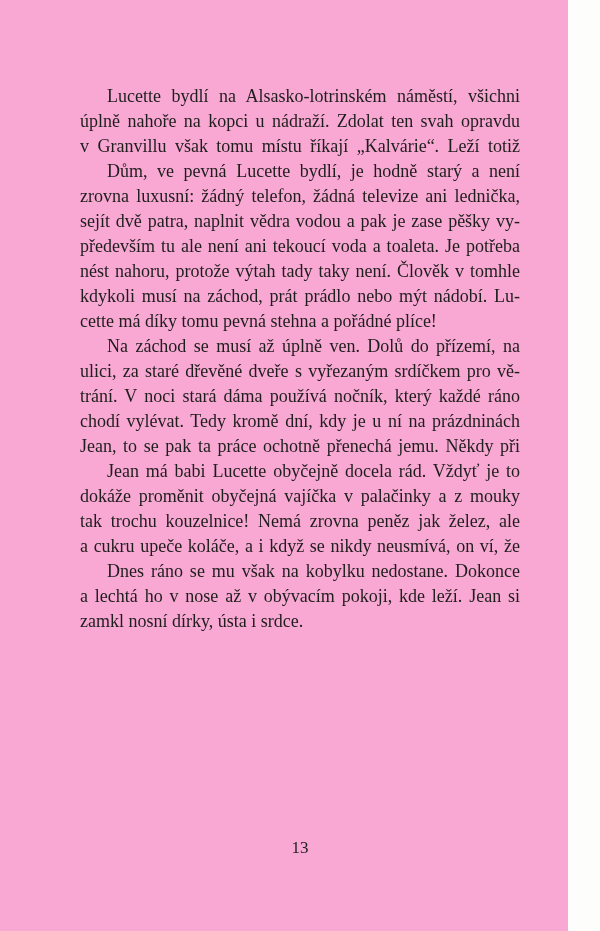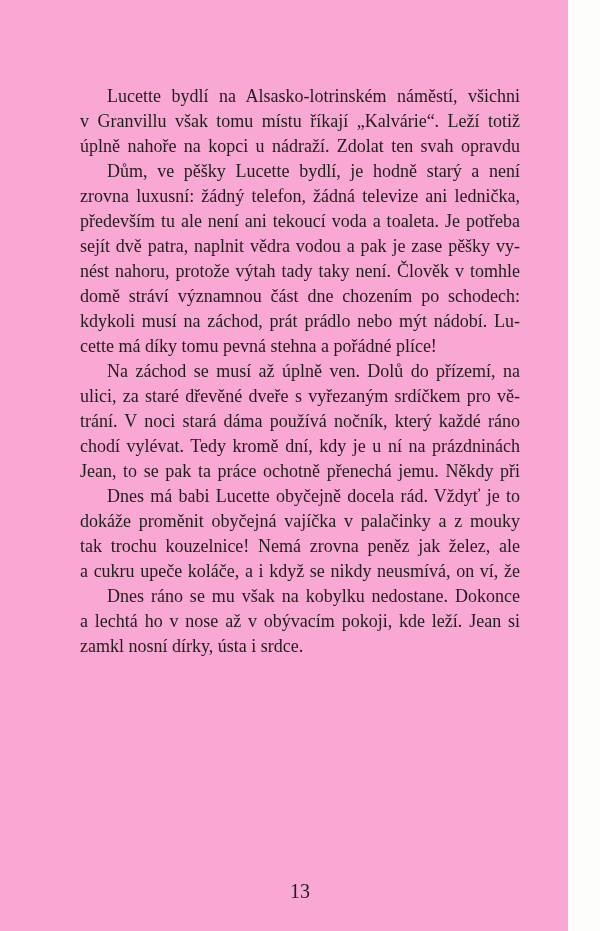--- a/index.html
+++ b/index.html
@@ -36,61 +36,60 @@
     height: 25px;
   }
   .ln.first {
     text-indent: 27px;
   }
   .ln.end {
     text-align-last: left;
   }
   .page-num {
     position: absolute;
-    top: 880px;
+    top: 838px;
     left: 80px;
     width: 440px;
     text-align: center;
-    font-size: 20px;
+    font-size: 17px;
     color: #1e1e1c;
   }
 </style>
 </head>
 <body>
 
 <div class="page">
   <div class="text-block">
 
     <div class="para">
       <div class="ln first">Lucette bydlí na Alsasko-lotrinském náměstí, všichni</div>
+      <div class="ln">úplně nahoře na kopci u nádraží. Zdolat ten svah opravdu</div>
       <div class="ln">v Granvillu však tomu místu říkají „Kalvárie“. Leží totiž</div>
-      <div class="ln">úplně nahoře na kopci u nádraží. Zdolat ten svah opravdu</div>
     </div>
 
     <div class="para">
-      <div class="ln first">Dům, ve pěšky Lucette bydlí, je hodně starý a není</div>
+      <div class="ln first">Dům, ve pevná Lucette bydlí, je hodně starý a není</div>
       <div class="ln">zrovna luxusní: žádný telefon, žádná televize ani lednička,</div>
+      <div class="ln">sejít dvě patra, naplnit vědra vodou a pak je zase pěšky vy-</div>
       <div class="ln">především tu ale není ani tekoucí voda a toaleta. Je potřeba</div>
-      <div class="ln">sejít dvě patra, naplnit vědra vodou a pak je zase pěšky vy-</div>
       <div class="ln">nést nahoru, protože výtah tady taky není. Člověk v tomhle</div>
-      <div class="ln">domě stráví významnou část dne chozením po schodech:</div>
       <div class="ln">kdykoli musí na záchod, prát prádlo nebo mýt nádobí. Lu-</div>
       <div class="ln end">cette má díky tomu pevná stehna a pořádné plíce!</div>
     </div>
 
     <div class="para">
       <div class="ln first">Na záchod se musí až úplně ven. Dolů do přízemí, na</div>
       <div class="ln">ulici, za staré dřevěné dveře s vyřezaným srdíčkem pro vě-</div>
       <div class="ln">trání. V noci stará dáma používá nočník, který každé ráno</div>
       <div class="ln">chodí vylévat. Tedy kromě dní, kdy je u ní na prázdninách</div>
       <div class="ln">Jean, to se pak ta práce ochotně přenechá jemu. Někdy při</div>
     </div>
 
     <div class="para">
-      <div class="ln first">Dnes má babi Lucette obyčejně docela rád. Vždyť je to</div>
+      <div class="ln first">Jean má babi Lucette obyčejně docela rád. Vždyť je to</div>
       <div class="ln">dokáže proměnit obyčejná vajíčka v palačinky a z mouky</div>
       <div class="ln">tak trochu kouzelnice! Nemá zrovna peněz jak želez, ale</div>
       <div class="ln">a cukru upeče koláče, a i když se nikdy neusmívá, on ví, že</div>
     </div>
 
     <div class="para">
       <div class="ln first">Dnes ráno se mu však na kobylku nedostane. Dokonce</div>
       <div class="ln">a lechtá ho v nose až v obývacím pokoji, kde leží. Jean si</div>
       <div class="ln end">zamkl nosní dírky, ústa i srdce.</div>
     </div>

